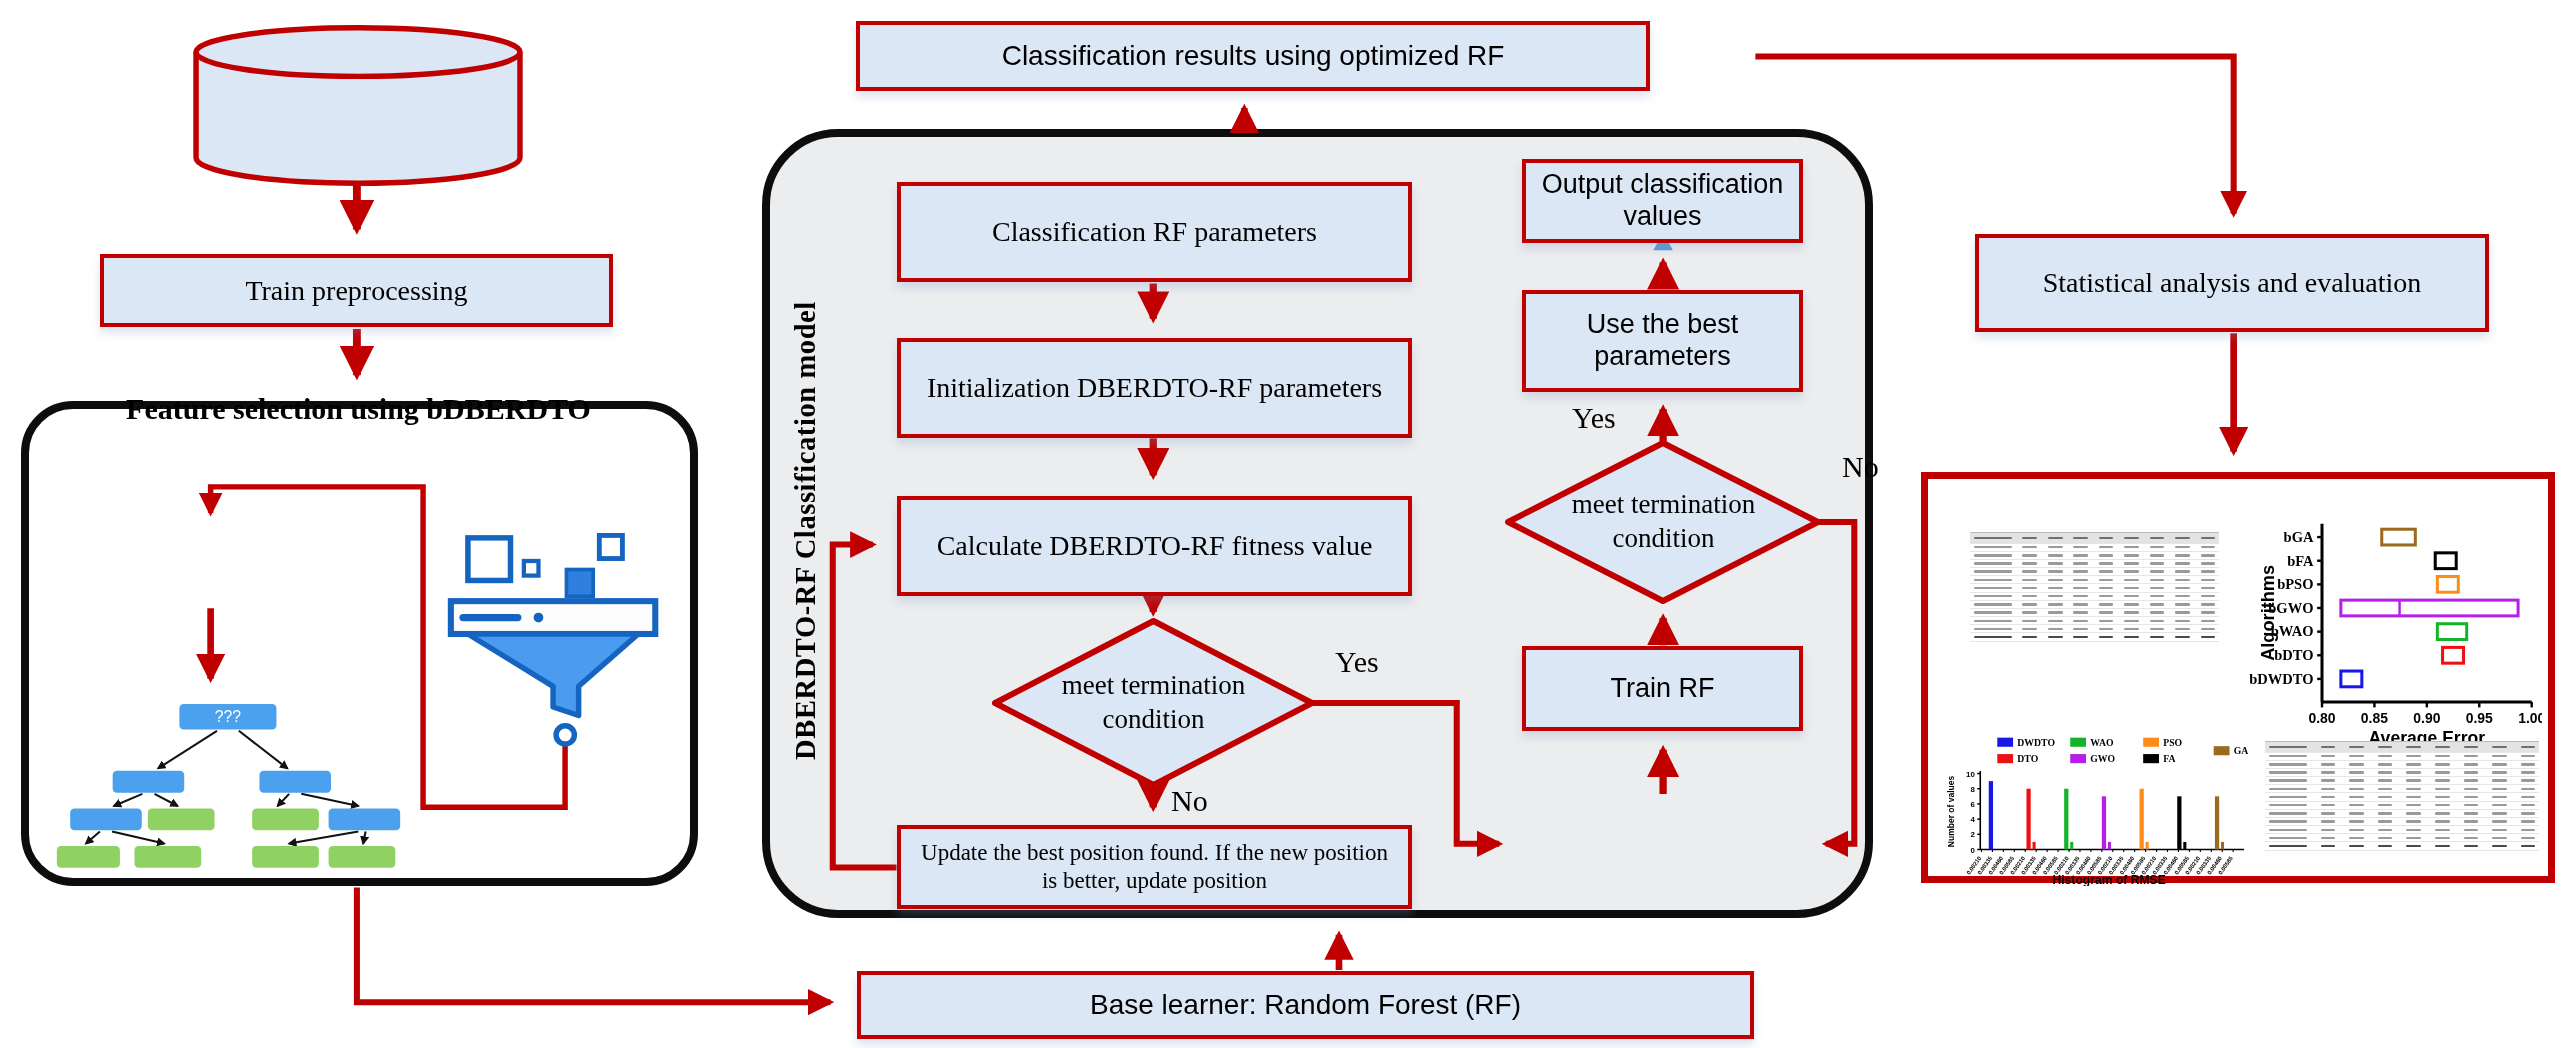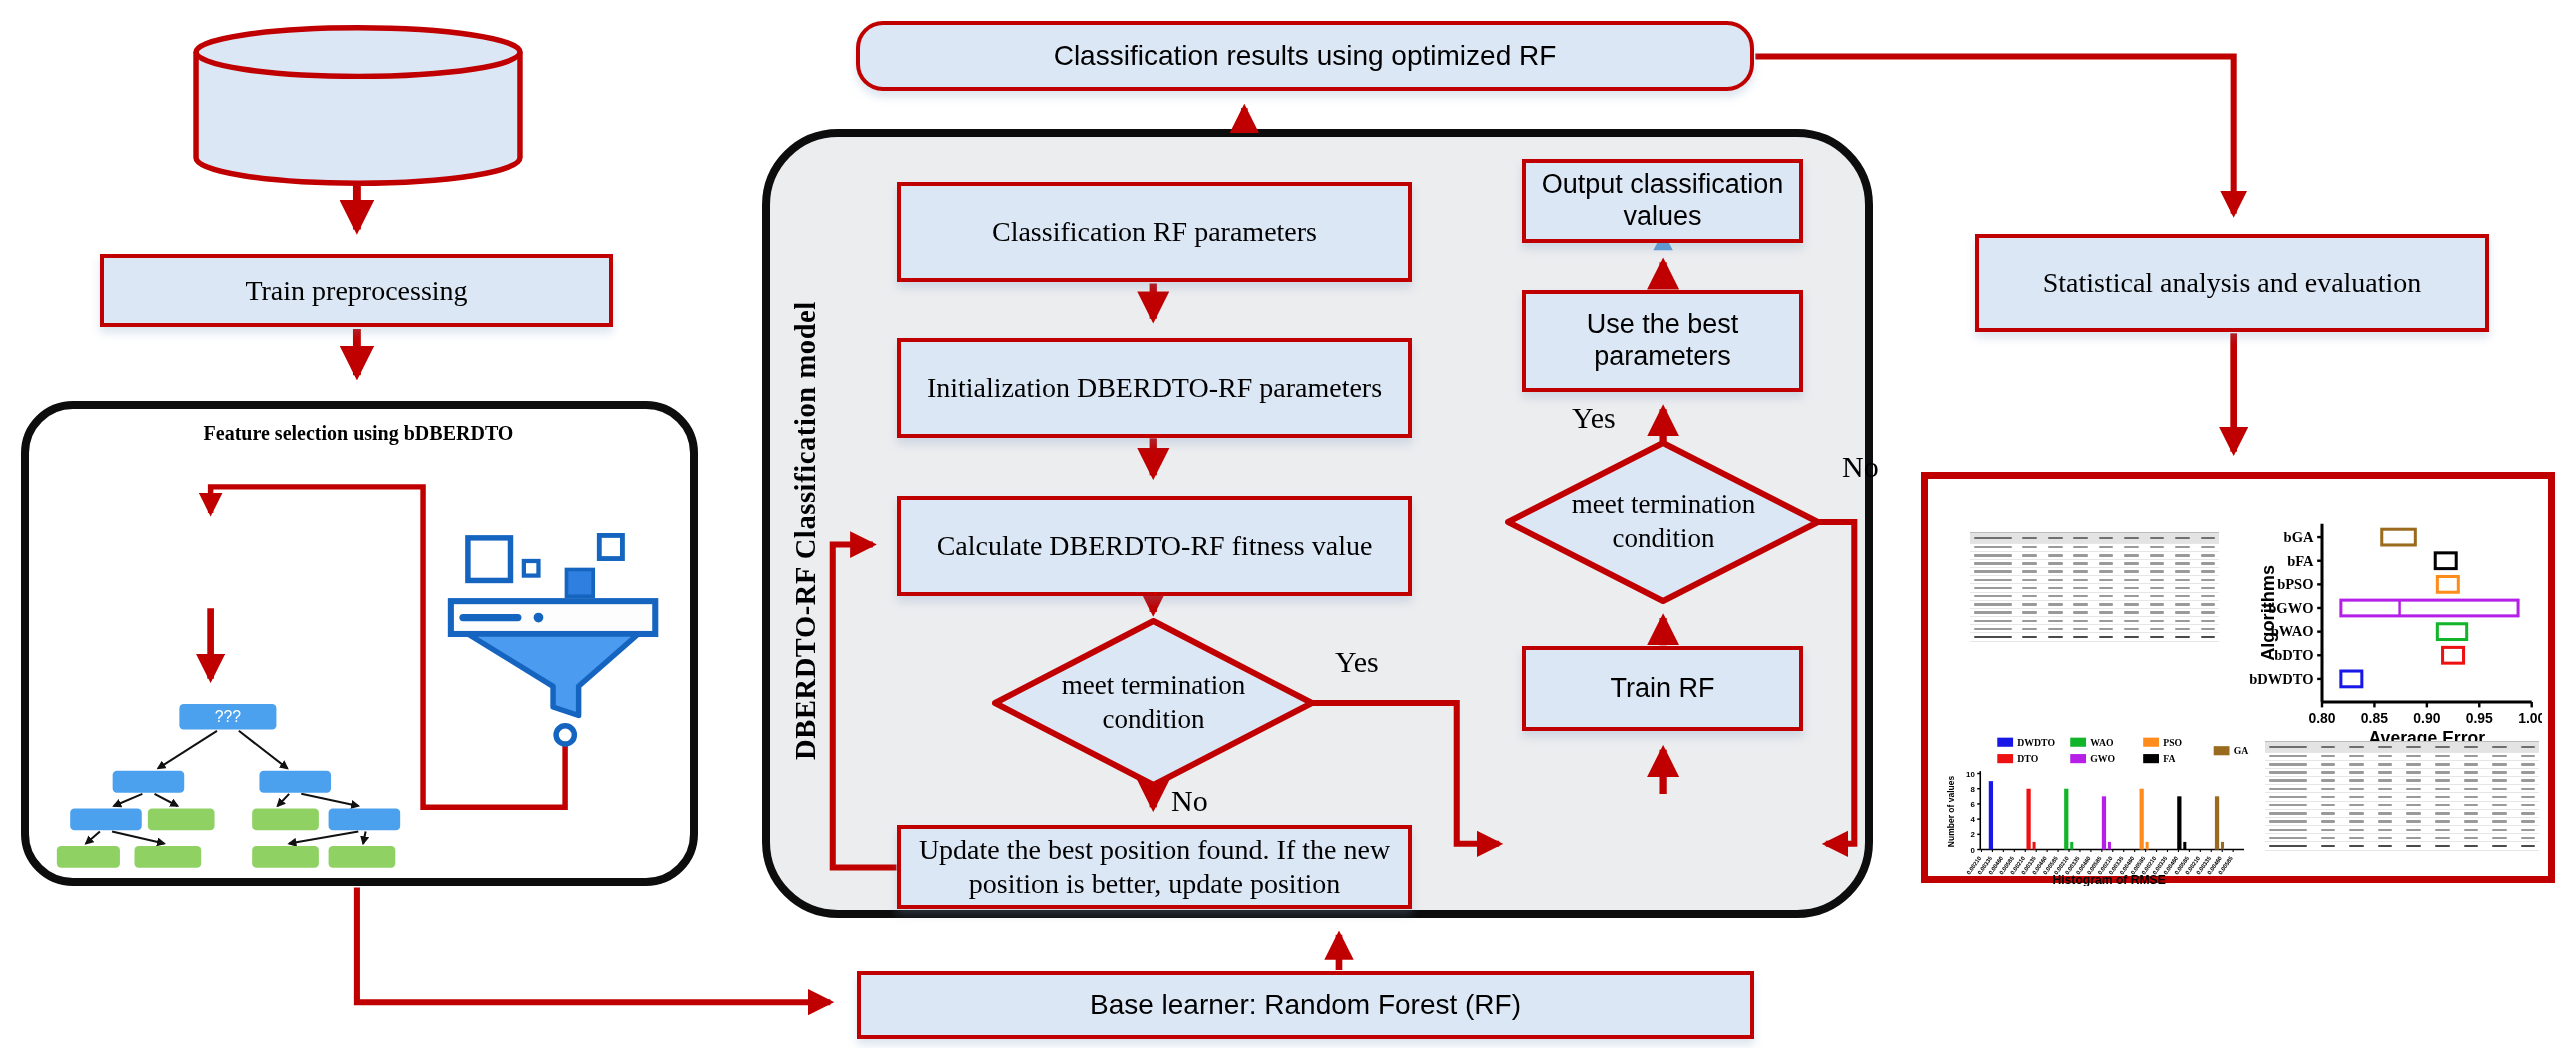--- a/index.html
+++ b/index.html
@@ -8,21 +8,21 @@
   .abs{position:absolute;}
   svg{display:block;}
   
   .pbox{position:absolute;background:#dce7f5;border:4.9px solid #c00000;box-sizing:border-box;
         display:flex;align-items:center;justify-content:center;text-align:center;
         box-shadow:0 6px 8.5px rgba(120,150,190,.25);z-index:3;}
   .serif{font-family:"Liberation Serif",serif;}
   .sans{font-family:"Liberation Sans",sans-serif;}
   .t46{font-size:28px;line-height:1.18;}
   .t44{font-size:27px;line-height:1.18;}
-  .t42{font-size:28px;line-height:1.22;}
+  .t42{font-size:23px;line-height:1.22;}
   .container-black{position:absolute;border:8px solid #0d0d0d;box-sizing:border-box;z-index:1;}
   .edge-label{position:absolute;font-family:"Liberation Serif",serif;font-size:30px;z-index:4;}
   .dtext{position:absolute;display:flex;align-items:center;justify-content:center;text-align:center;
          font-family:"Liberation Serif",serif;font-size:27px;line-height:1.25;z-index:4;}
   .vlabel{position:absolute;text-align:center;font-family:"Liberation Serif",serif;font-size:28.5px;
           font-weight:600;transform:rotate(-90deg);z-index:3;letter-spacing:0.6px;}
   #overlay{position:absolute;left:0;top:0;z-index:2;}
   #results-panel{position:absolute;left:1921px;top:472px;width:634px;height:411px;
                  border:7.3px solid #c00000;box-sizing:border-box;background:#fff;z-index:3;}
   .mini-table{position:absolute;}
@@ -83,21 +83,21 @@
       <path d="M8,48 L8,222 A267,42 0 0 0 542,222 L542,48" fill="#dce7f5" stroke="#c00000" stroke-width="9"></path>
       <ellipse cx="275" cy="48" rx="267" ry="40" fill="#dce7f5" stroke="#c00000" stroke-width="9"></ellipse>
     </svg>
   </div>
 
   <div class="pbox serif t46" style="left:100px;top:254px;width:513px;height:73px;">
     <span>Train preprocessing</span>
   </div>
 
   <div class="container-black" style="left:21px;top:401px;width:677px;height:485px;border-radius:52px;background:#fff;"></div>
-  <div class="title-text serif" style="left:73px;top:422px;width:571px;text-align:center;font-size:20px;font-weight:600;">Feature selection using bDBERDTO</div>
+  <div class="title-text serif" style="left:73px;top:392px;width:571px;text-align:center;font-size:30px;font-weight:600;">Feature selection using bDBERDTO</div>
 
 
   <div class="abs" style="left:52px;top:698px;z-index:3;">
     <svg width="370" height="182" viewBox="0 0 610 300">
       <defs>
         <marker id="ahb" viewBox="0 0 4 4" markerWidth="4.4" markerHeight="4.4" refX="3.2" refY="2" orient="auto" markerUnits="strokeWidth">
           <path d="M0,0 L4,2 L0,4 z" fill="#111"></path>
         </marker>
       </defs>
       <g stroke="#111" stroke-width="3.4" fill="none">
@@ -134,21 +134,21 @@
       <rect x="252" y="4" width="38" height="38" fill="none" stroke="#1565c0" stroke-width="8"></rect>
       <rect x="198" y="60" width="44" height="44" fill="#2e7fe0" stroke="#1565c0" stroke-width="6"></rect>
       <rect x="8" y="112" width="336" height="54" fill="#fdfdfd" stroke="#1565c0" stroke-width="10"></rect>
       <line x1="28" y1="139" x2="118" y2="139" stroke="#1565c0" stroke-width="12" stroke-linecap="round"></line>
       <circle cx="152" cy="139" r="8" fill="#1565c0"></circle>
       <polygon points="36,166 316,166 218,252 218,300 176,286 176,252" fill="#4b9bf0" stroke="#1565c0" stroke-width="9" stroke-linejoin="round"></polygon>
       <circle cx="196" cy="332" r="15" fill="#fff" stroke="#1565c0" stroke-width="9"></circle>
     </svg>
   </div>
 
-  <div class="pbox sans t46" style="left:856px;top:21px;width:898px;height:70px;border-radius:27px;">
+  <div class="pbox sans t46" style="left:856px;top:21px;width:794px;height:70px;">
     <span>Classification results using optimized RF</span>
   </div>
 
   <div class="pbox sans t46" style="left:857px;top:971px;width:897px;height:68px;">
     <span>Base learner: Random Forest (RF)</span>
   </div>
 
   <div class="container-black" style="left:762px;top:129px;width:1111px;height:789px;border-radius:76px;background:#ecedef;"></div>
   <div class="vlabel" style="left:413px;top:513px;width:789px;height:35px;">DBERDTO-RF Classification model</div>
 

